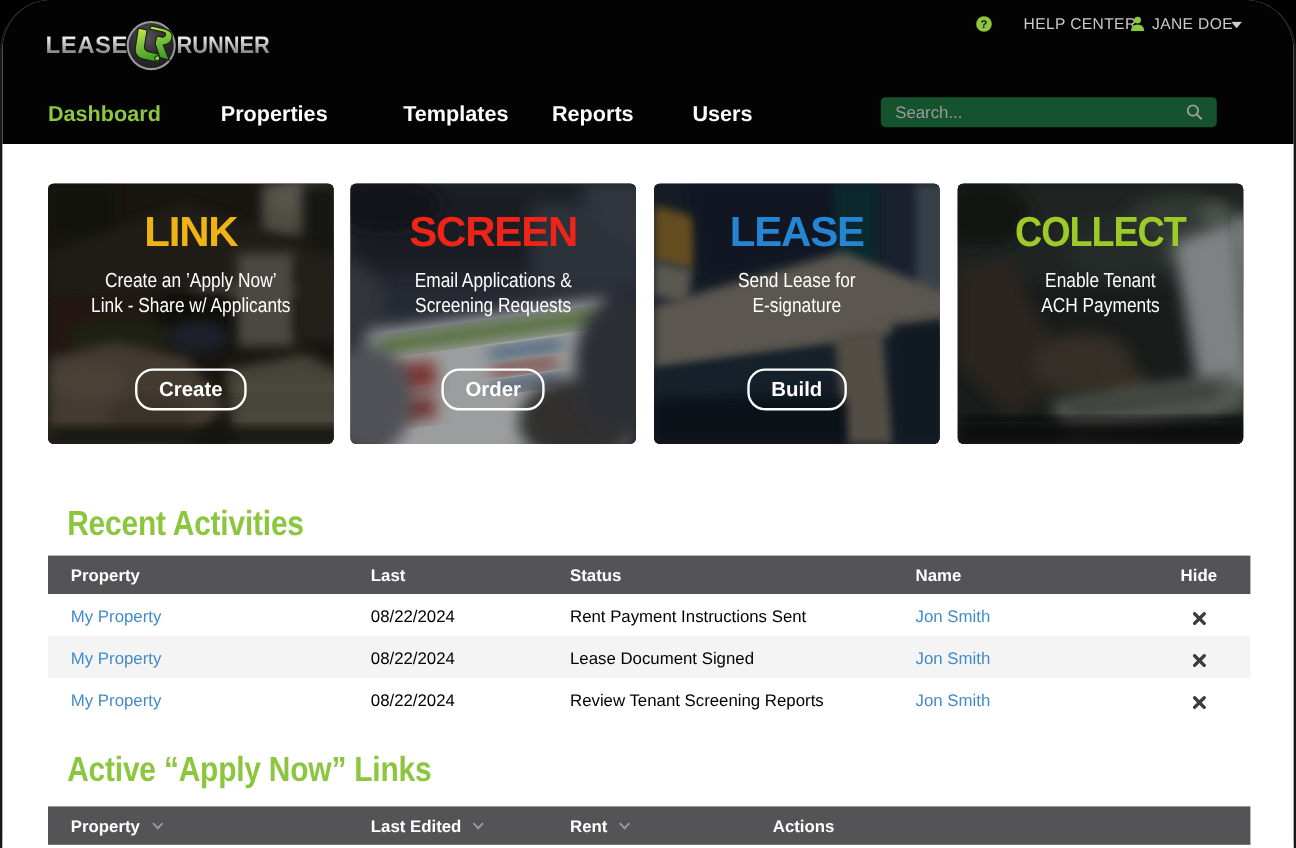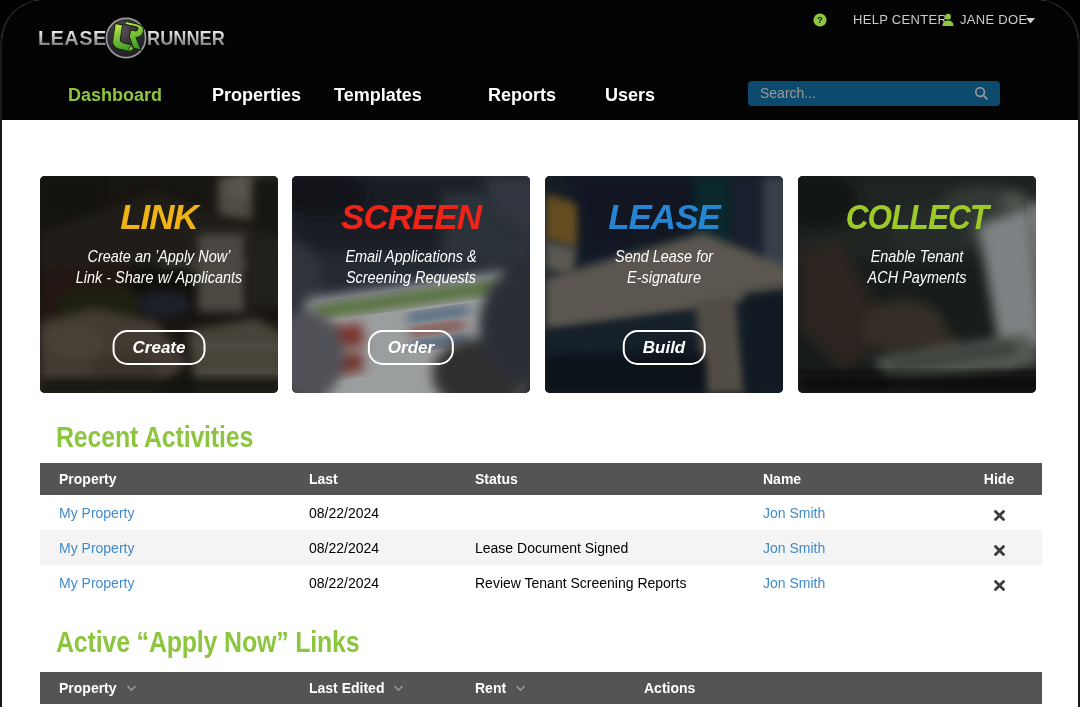--- a/index.html
+++ b/index.html
@@ -19,34 +19,34 @@
 .lw1 { left:0; letter-spacing:0.4px; }
 .lw2 { left:109px; transform:scaleX(0.91); transform-origin:left; }
 
 
 .topline { position:absolute; top:0; left:0; width:1080px; height:40px; color:#cbcbce;
   font-size:13px; letter-spacing:0.3px; }
 .topline span, .topline svg { position:absolute; }
 
 
 .nav { position:absolute; left:38px; top:85px; font-size:18px; font-weight:bold; color:#fff; }
-.nav a { position:absolute; top:0; white-space:nowrap; text-decoration:none; color:#fff;margin-left:28px; }
+.nav a { position:absolute; top:0; white-space:nowrap; text-decoration:none; color:#fff; }
 .nav a.active { color:#8dc63f; }
 
 
-.search { position:absolute; left:732px; top:81px; width:252px; height:25px;
-  background:#0c4a6e; border-radius:4px;margin-left:14px; }
+.search { position:absolute; left:732px; top:81px; width:280px; height:25px;
+  background:#14532d; border-radius:4px; }
 .search .ph { position:absolute; left:12px; top:4px; font-size:14px; color:#9b9b9b; }
 
 
 .content { position:absolute; left:0; top:120px; width:100%; height:587px; background:#fff; }
 
 
-.card { position:absolute; top:56px; width:238px; height:217px; border-radius:5px;
-  overflow:hidden; background:#222;font-style:italic; }
+.card { position:absolute; top:33px; width:238px; height:217px; border-radius:5px;
+  overflow:hidden; background:#222; }
 .card svg.bg { position:absolute; left:0; top:0; }
 .ct { position:absolute; left:0; top:21px; width:100%; text-align:center;
   font-size:35px; font-weight:bold; letter-spacing:-1px; }
 .cs { position:absolute; left:0; top:71px; width:100%; text-align:center; color:#fff;
   font-size:17px; line-height:20.5px; transform:scaleX(0.85); }
 .cb { position:absolute; top:154px; left:50%; transform:translateX(-50%); height:35px;
   border:2px solid #fff; border-radius:15px; color:#fff; font-size:17px; font-weight:bold;
   line-height:31px; text-align:center; padding:0 18px; white-space:nowrap; }
 
 
@@ -105,21 +105,21 @@
         <path d="M0.5 14 Q0.5 8 6.5 8 Q12.5 8 12.5 14 Z" fill="#8dc63f"></path>
       </svg>
       <span style="left:958px;top:12px;">JANE DOE</span>
       <svg width="9" height="5.5" viewBox="0 0 10 6" style="left:1024px;top:18px;">
         <path d="M0 0 L10 0 L5 6 Z" fill="#cfcfcf"></path>
       </svg>
     </div>
     <div class="nav">
       <a class="active" style="left:0;">Dashboard</a>
       <a style="left:144px;">Properties</a>
-      <a style="left:266px;">Templates</a>
+      <a style="left:296px;">Templates</a>
       <a style="left:420px;">Reports</a>
       <a style="left:537px;">Users</a>
     </div>
     <div class="search">
       <span class="ph">Search...</span>
       <svg width="15" height="15" viewBox="0 0 16 16" style="position:absolute;right:11px;top:5px;">
         <circle cx="6.5" cy="6.5" r="4.6" fill="none" stroke="#9b9b9b" stroke-width="1.7"></circle>
         <line x1="10" y1="10" x2="14.3" y2="14.3" stroke="#9b9b9b" stroke-width="1.7"></line>
       </svg>
     </div>
@@ -252,20 +252,21 @@
     <div class="thead" style="top:343px;">
       <div class="c1">Property</div>
         <div class="c2">Last</div>
         <div class="c3">Status</div>
       <div class="c4">Name</div>
         <div class="c5">Hide</div>
     </div>
     <div class="trow" style="top:375px;">
       <div class="c1 blue">My Property</div>
         <div class="c2">08/22/2024</div>
+      <div class="c3">Rent Payment Instructions Sent</div>
         <div class="c4 blue">Jon Smith</div>
       <div class="c5"><svg width="11" height="11" viewBox="0 0 11 11">
             <path d="M1.5 1.5 L9.5 9.5 M9.5 1.5 L1.5 9.5" stroke="#3c3c3c" stroke-width="2.8" stroke-linecap="round"></path>
           </svg></div>
     </div>
     <div class="trow alt" style="top:410px;">
       <div class="c1 blue">My Property</div>
         <div class="c2">08/22/2024</div>
       <div class="c3">Lease Document Signed</div>
         <div class="c4 blue">Jon Smith</div>

